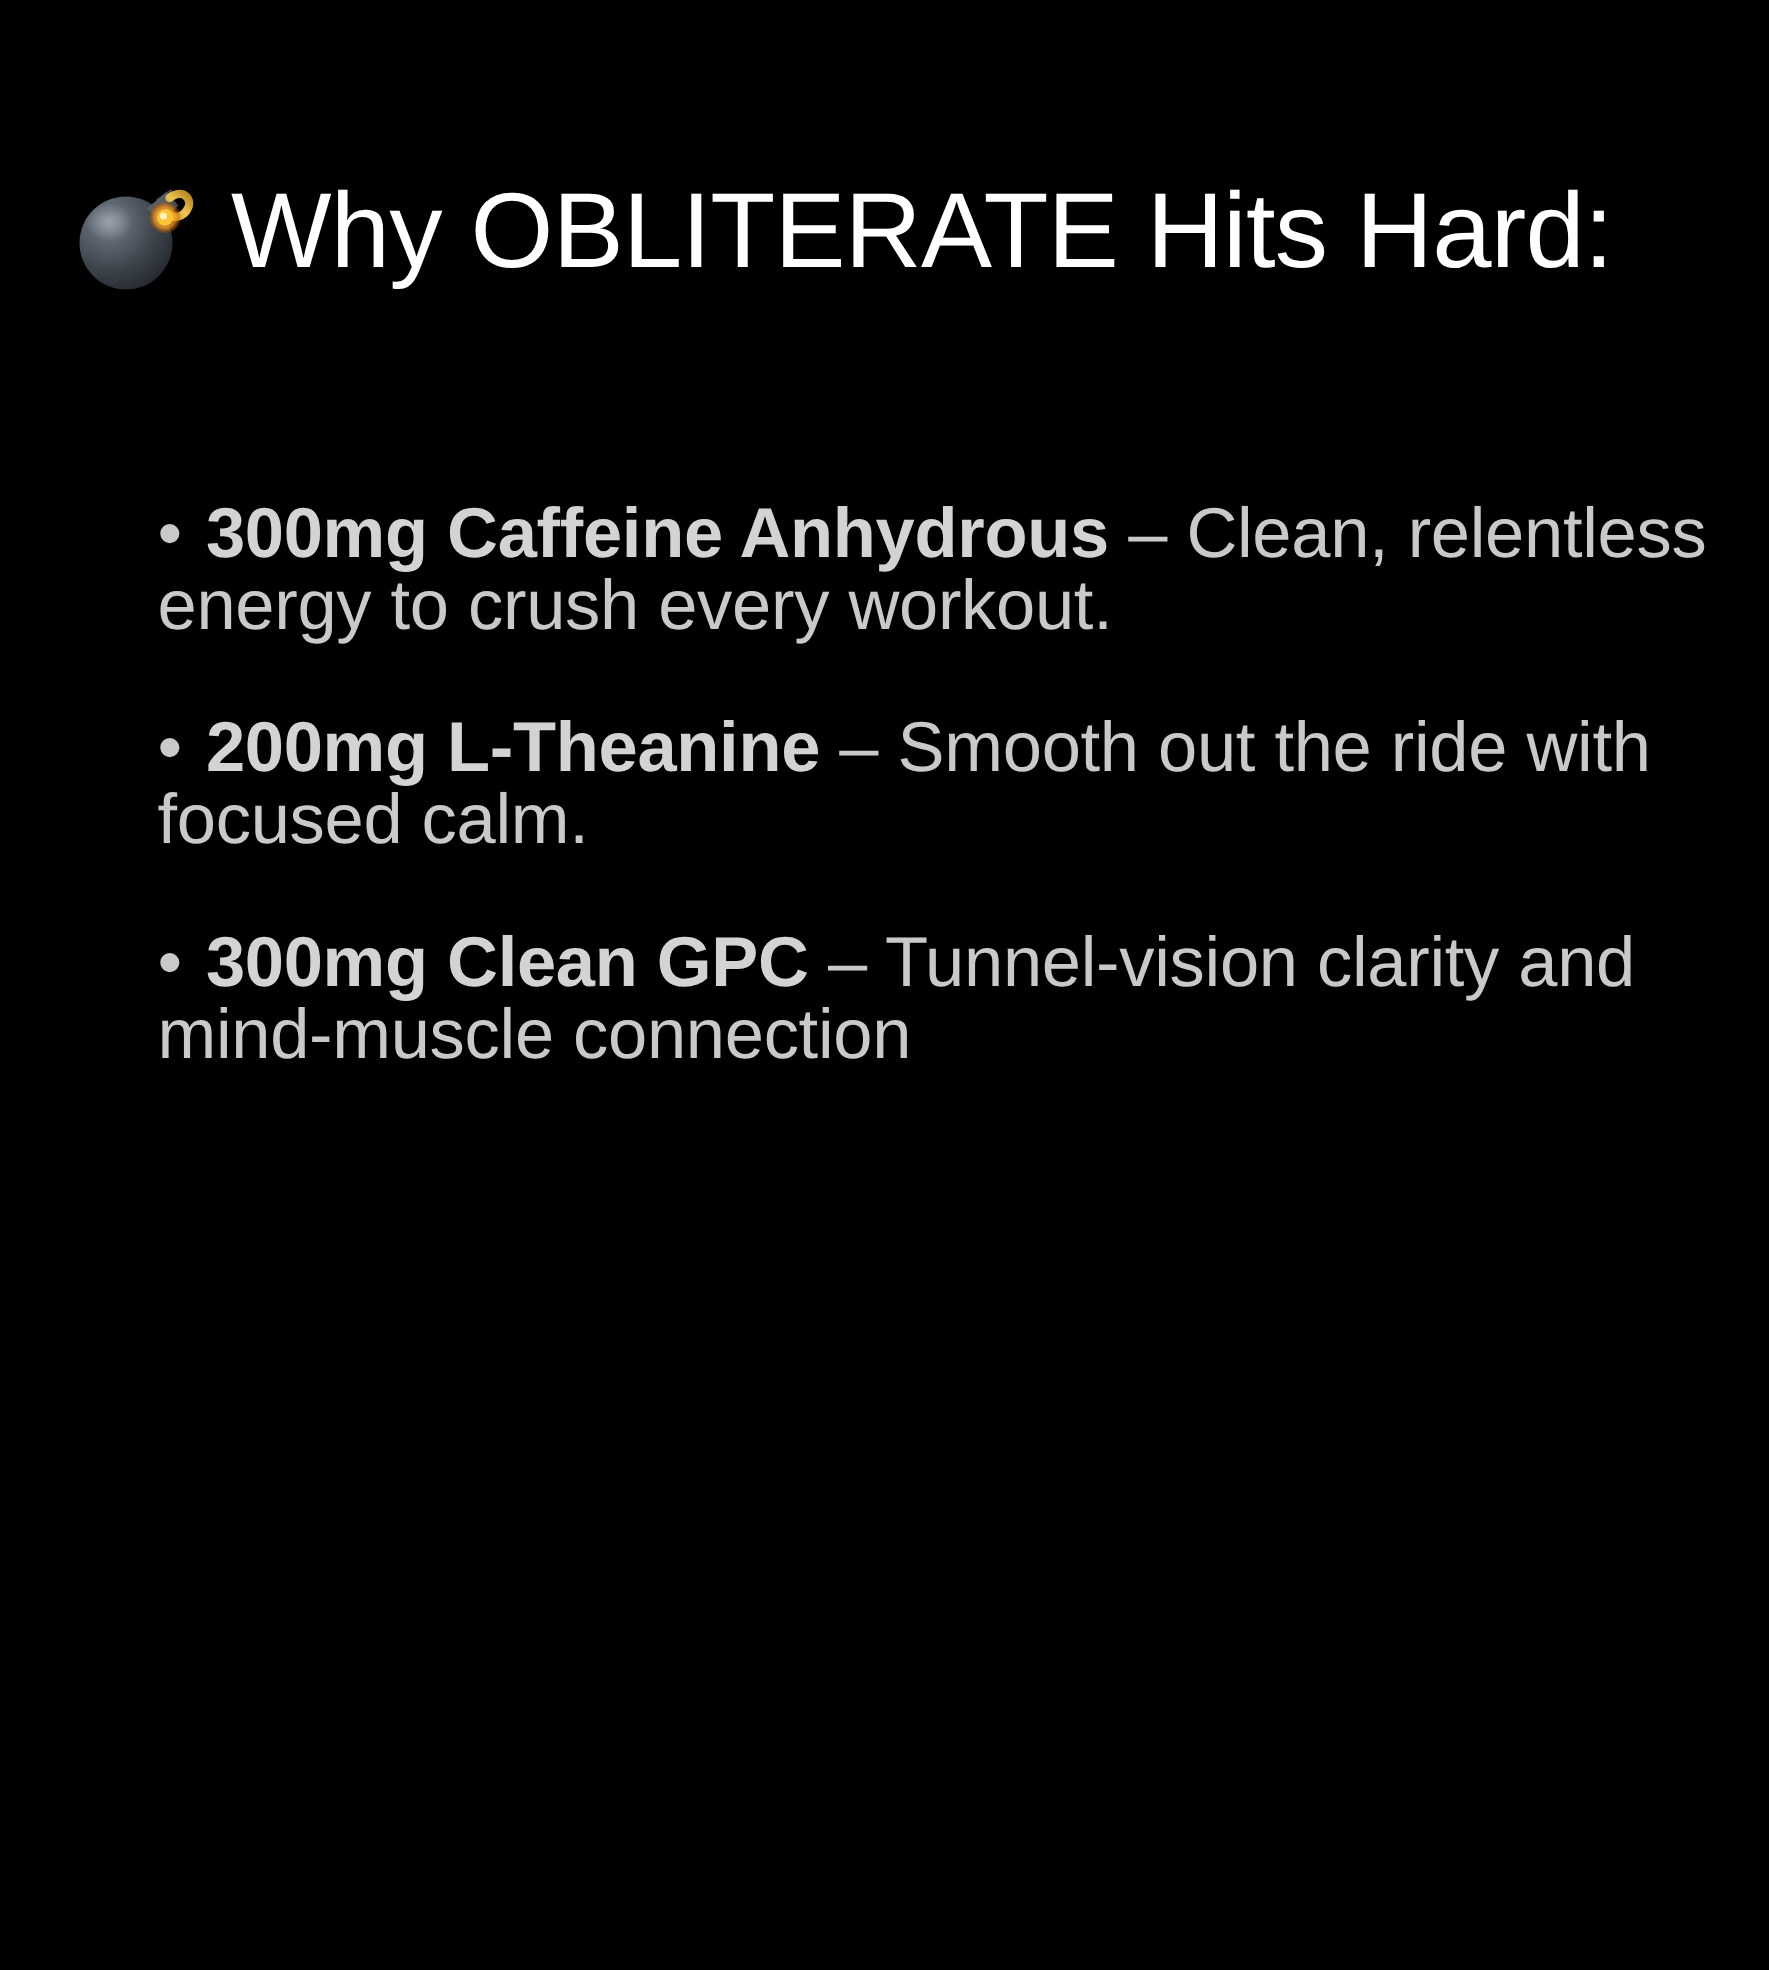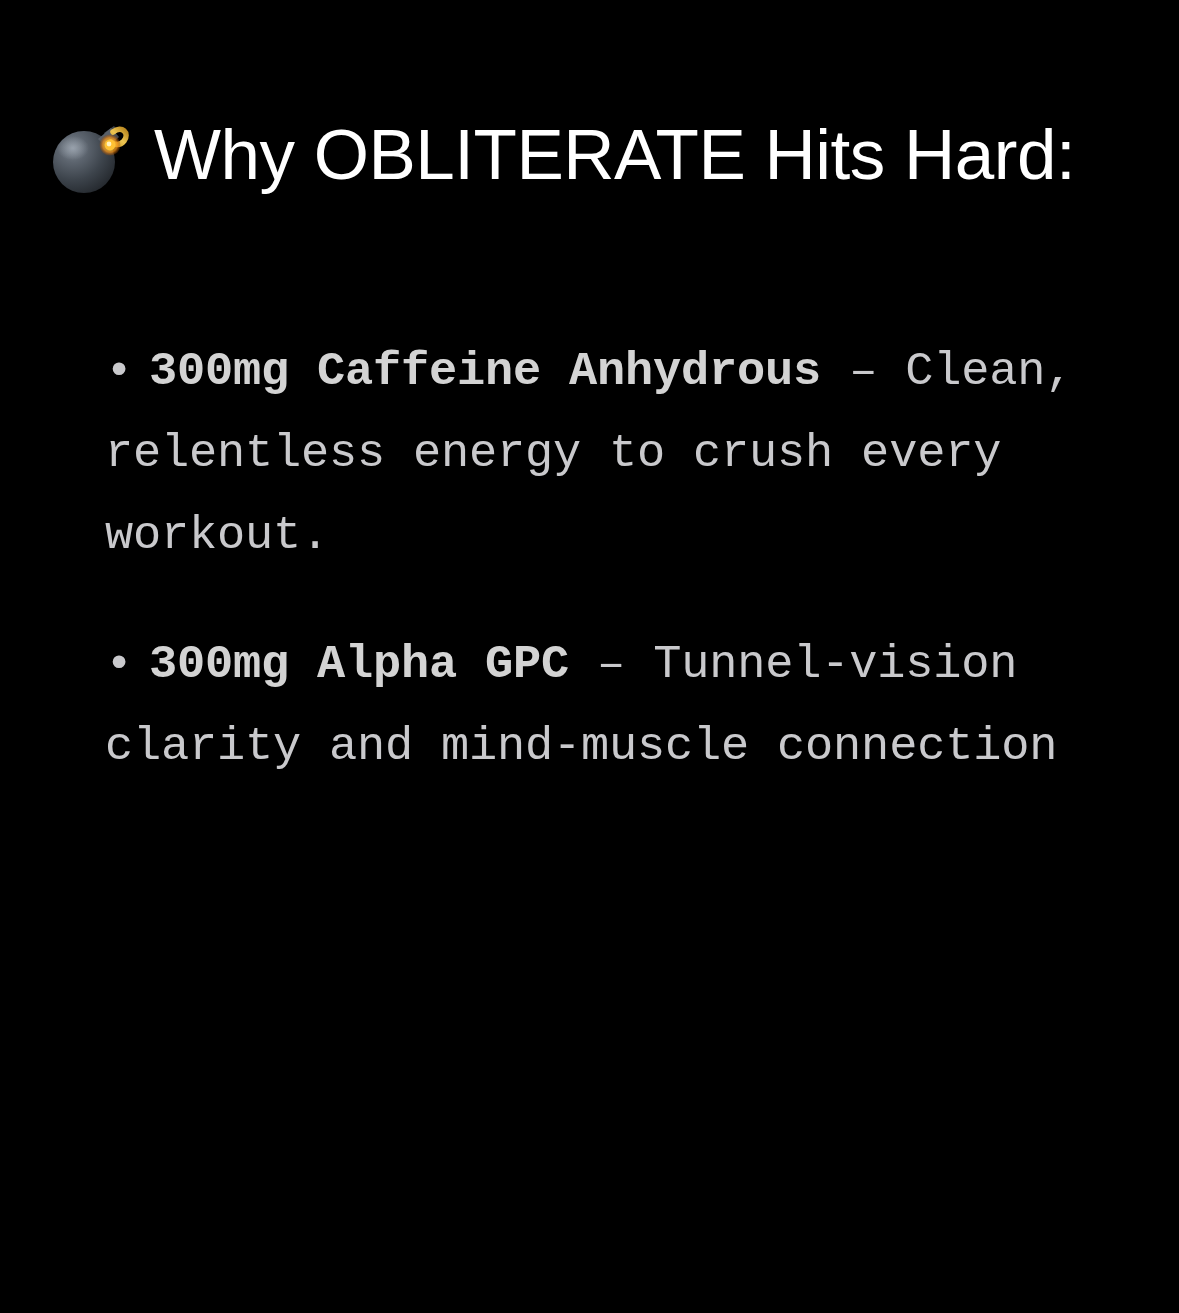--- a/index.html
+++ b/index.html
@@ -54,26 +54,25 @@
     position: absolute;
     left: 105px;
     top: 284px;
     width: 1035px;
   }
 
   .bullet-item {
     position: relative;
     color: #c9c9cc;
     font-size: 47px;
-    line-height: 82px;
+    line-height: 48px;
     font-weight: 400;
     margin-bottom: 44px;
     text-indent: 0;
     letter-spacing: -0.2px;
-    font-family: Liberation Mono, monospace;
   }
   .bullet-item:last-child { margin-bottom: 0; }
 
   .bullet-item .marker {
     color: #c9c9cc;
     font-size: 47px;
     padding-right: 16px;
   }
 
   .bullet-item .term {
@@ -142,20 +141,23 @@
   </div>
 
   <div class="bullet-list">
 
     <p class="bullet-item">
       <span class="marker">•</span><span class="term">300mg Caffeine Anhydrous</span> <span class="dash">–</span> <span class="desc">Clean, relentless energy to crush every workout.</span>
     </p>
 
 
 
+    <p class="bullet-item">
+      <span class="marker">•</span><span class="term">200mg L-Theanine</span> <span class="dash">–</span> <span class="desc">Smooth out the ride with focused calm.</span>
+    </p>
 
     <p class="bullet-item">
-      <span class="marker">•</span><span class="term">300mg Alpha GPC</span> <span class="dash">–</span> <span class="desc">Tunnel-vision clarity and mind-muscle connection</span>
+      <span class="marker">•</span><span class="term">300mg Clean GPC</span> <span class="dash">–</span> <span class="desc">Tunnel-vision clarity and mind-muscle connection</span>
     </p>
 
   </div>
 
 </div>
 
 </body></html>

